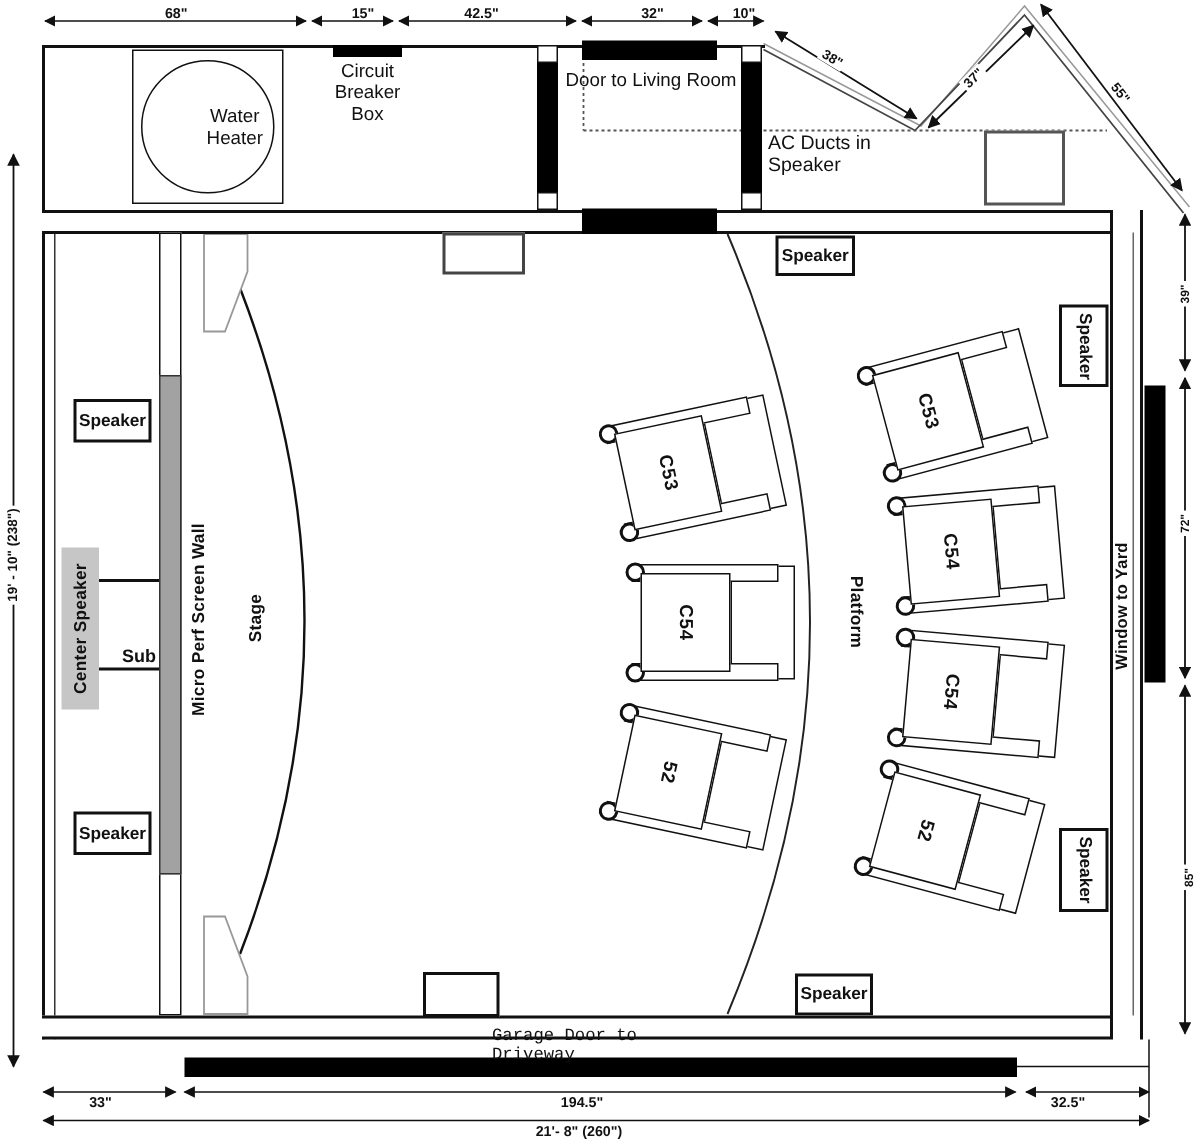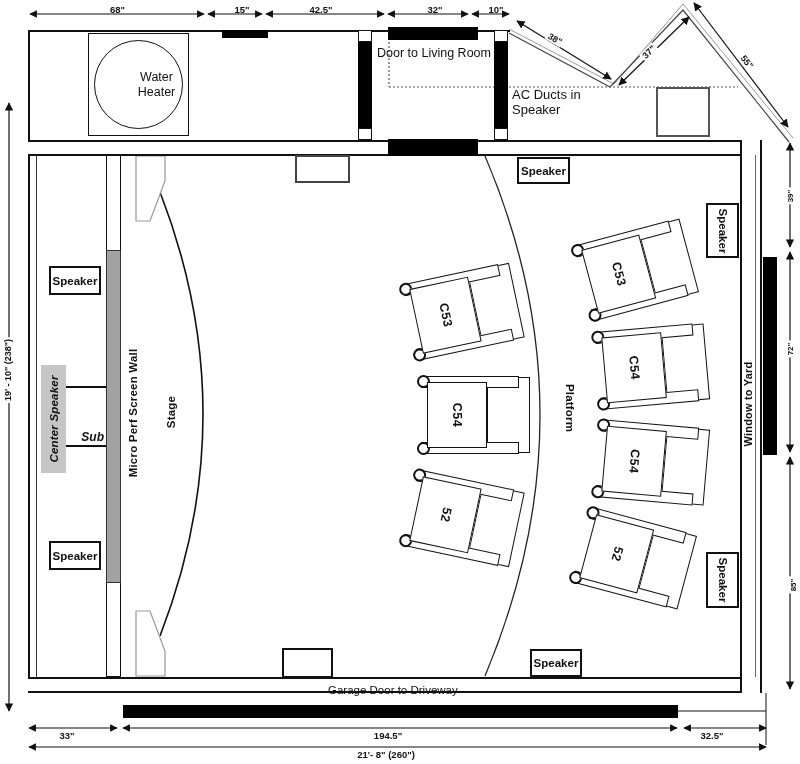--- a/index.html
+++ b/index.html
@@ -1,19 +1,19 @@
 <!DOCTYPE html>
 <html><head>
 <meta charset="utf-8">
 <style>
   html,body{margin:0;padding:0;background:#fff;}
   #plan{position:relative;width:800px;height:764px;background:#fff;overflow:hidden;
         font-family:"Liberation Sans",sans-serif;color:#111;}
   #plan svg{position:absolute;left:0;top:0;}
-  .abs{position:absolute;font-style:italic;}
+  .abs{position:absolute;}
   .wallband{position:absolute;background:#fff;border-top:2px solid #111;border-bottom:2px solid #111;box-sizing:border-box;}
   .vband{position:absolute;background:#fff;border-left:2px solid #111;border-right:2px solid #111;box-sizing:border-box;}
   .blackbar{position:absolute;background:#000;}
   .box{position:absolute;background:#fff;border:2px solid #111;box-sizing:border-box;
        display:flex;align-items:center;justify-content:center;text-align:center;}
   .speaker{font-weight:bold;font-size:11.5px;}
   .vlabel{position:absolute;left:50%;top:50%;white-space:nowrap;font-weight:bold;
           transform:translate(-50%,-50%) rotate(90deg);}
   .vlabel.ccw{transform:translate(-50%,-50%) rotate(-90deg);}
   .pivot{position:absolute;width:0;height:0;}
@@ -104,20 +104,21 @@
   <div class="abs" style="left:755px;top:155px;width:1px;height:522px;background:#666;"></div>
   <div class="blackbar" style="left:388px;top:139px;width:90px;height:17px;"></div>
   <div class="blackbar" style="left:763px;top:257px;width:14px;height:198px;"></div>
   <div class="blackbar" style="left:123px;top:705px;width:555px;height:13px;"></div>
 
   <div class="box" style="left:88px;top:33px;width:101px;height:103px;border-width:1.5px;"></div>
   <div class="box" style="left:94px;top:40px;width:89px;height:89px;border-width:1.5px;border-radius:50%;">
     <span class="plain" style="position:static;margin-left:36px;">Water Heater</span>
   </div>
   <div class="blackbar" style="left:222px;top:30px;width:46px;height:8px;"></div>
+  <div class="plain" style="left:215px;top:40px;width:60px;">Circuit Breaker Box</div>
 
   <div class="abs" style="left:358px;top:30px;width:14px;height:110px;">
     <div class="box" style="left:0;top:0;width:14px;height:12px;border-width:1px;"></div>
     <div class="blackbar" style="left:0;top:12px;width:14px;height:86px;"></div>
     <div class="box" style="left:0;top:98px;width:14px;height:12px;border-width:1px;"></div>
   </div>
   <div class="abs" style="left:494px;top:30px;width:14px;height:110px;">
     <div class="box" style="left:0;top:0;width:14px;height:12px;border-width:1px;"></div>
     <div class="blackbar" style="left:0;top:12px;width:14px;height:86px;"></div>
     <div class="box" style="left:0;top:98px;width:14px;height:12px;border-width:1px;"></div>
@@ -237,21 +238,21 @@
     <div class="sback"></div>
       <div class="arm t"></div>
       <div class="arm b"></div>
     <div class="cup c1"></div>
       <div class="cup c2"></div>
     <div class="sbody">
         <span class="slabel">52</span>
       </div>
   </div>
 
-  <div class="plain" style="left:328px;top:684px;width:140px;font-size:11.5px;text-align:left;">Garage Door to Driveway</div>
+  <div class="plain" style="left:328px;top:684px;width:140px;font-size:11.5px;text-align:left;font-family:Liberation Mono, monospace;">Garage Door to Driveway</div>
 
   <div class="dim" style="left:105px;top:4px;width:25px;">68"</div>
   <div class="dim" style="left:231px;top:4px;width:22px;">15"</div>
   <div class="dim" style="left:305px;top:4px;width:32px;">42.5"</div>
   <div class="dim" style="left:424px;top:4px;width:22px;">32"</div>
   <div class="dim" style="left:485px;top:4px;width:22px;">10"</div>
 
   <div class="pivot dim-rot" style="left:555px;top:39px;">
     <span style="transform:translate(-50%,-50%) rotate(31deg);">38"</span>
     </div>

